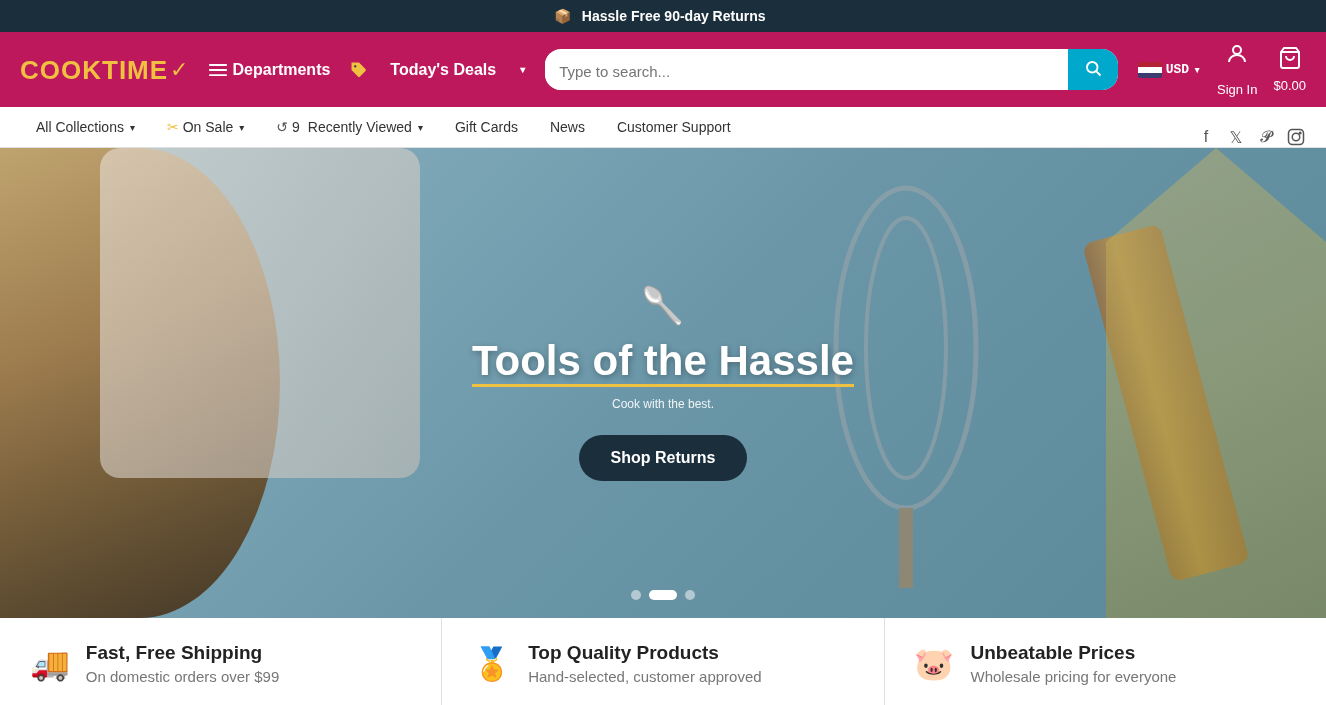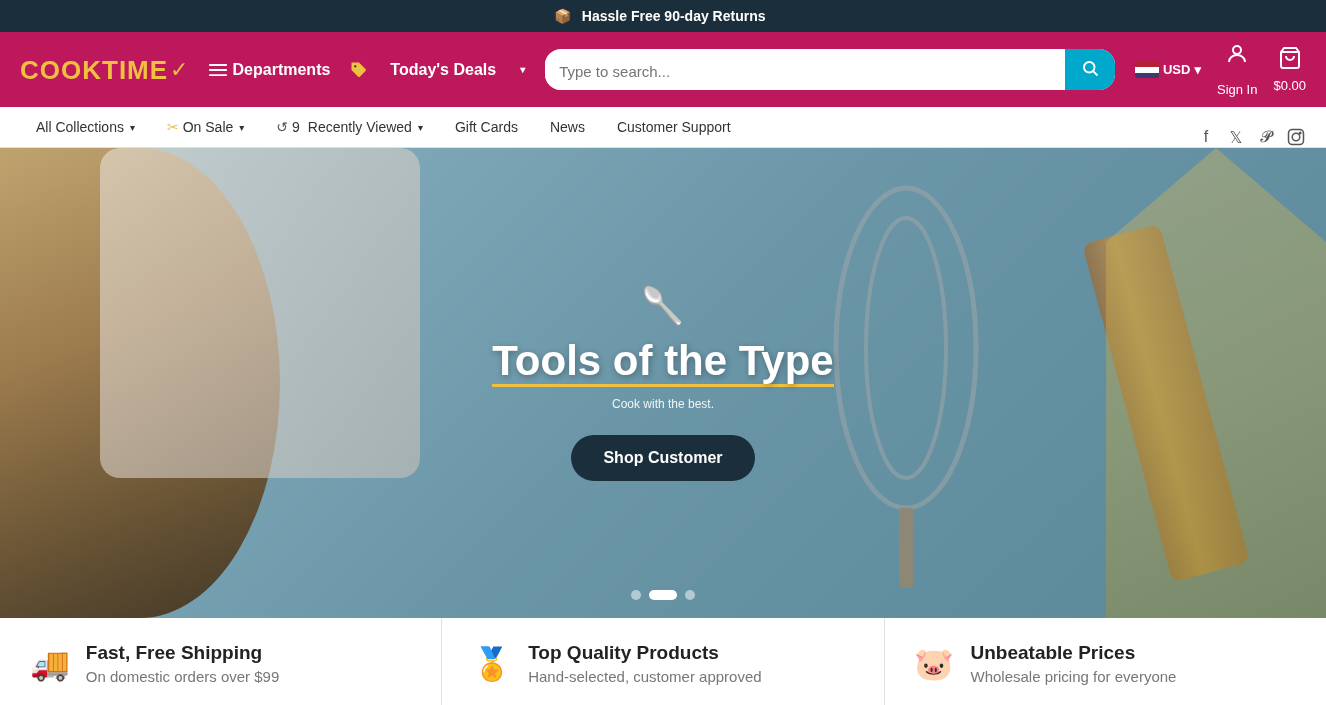--- a/index.html
+++ b/index.html
@@ -106,20 +106,21 @@
     .currency-btn {
       display: flex;
       align-items: center;
       gap: 4px;
       color: #fff;
       font-size: 13px;
       font-weight: 600;
       background: none;
       border: none;
       cursor: pointer;
+      font-family: Liberation Mono, monospace;
     }
     .flag-icon {
       width: 24px;
       height: 16px;
       background: linear-gradient(to bottom, #B22234 33%, #fff 33%, #fff 66%, #3C3B6E 66%);
       border-radius: 2px;
       position: relative;
       overflow: hidden;
       flex-shrink: 0;
     }
@@ -488,24 +489,24 @@
       <ellipse cx="90" cy="180" rx="40" ry="130" fill="none" stroke="#aaa" stroke-width="4"></ellipse>
       <line x1="90" y1="340" x2="90" y2="420" stroke="#c08040" stroke-width="14"></line>
     </svg>
   </div>
   <div class="hero-rolling-pin"></div>
   <div class="hero-wheat"></div>
 
   <div class="hero-content">
     <span class="hero-spoon-icon">🥄</span>
     <h1 class="hero-title">
-      <span class="hero-title-underline">Tools of the Type</span>
+      <span class="hero-title-underline">Tools of the Hassle</span>
     </h1>
     <p class="hero-subtitle">Cook with the best.</p>
-    <button class="hero-cta">Shop Customer</button>
+    <button class="hero-cta">Shop Returns</button>
   </div>
 
   <div class="carousel-dots">
     <div class="dot"></div>
     <div class="dot active"></div>
     <div class="dot"></div>
   </div>
 </section>
 
 <section class="features">

